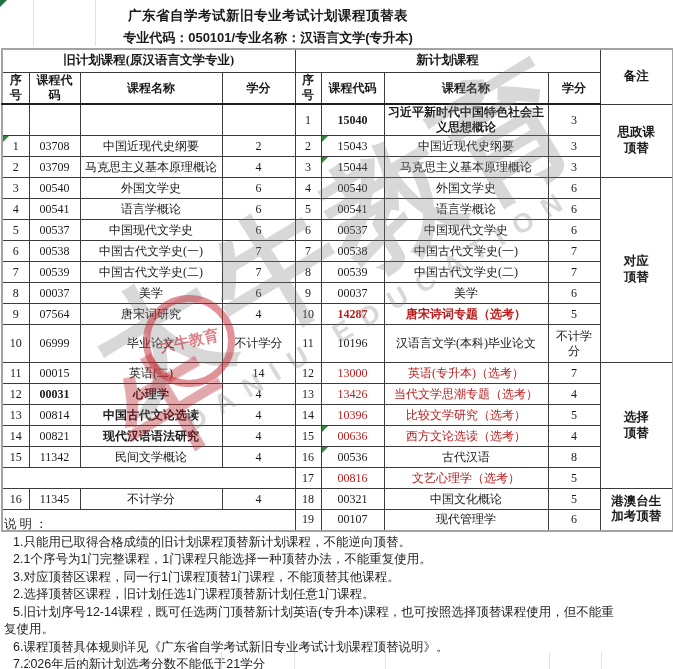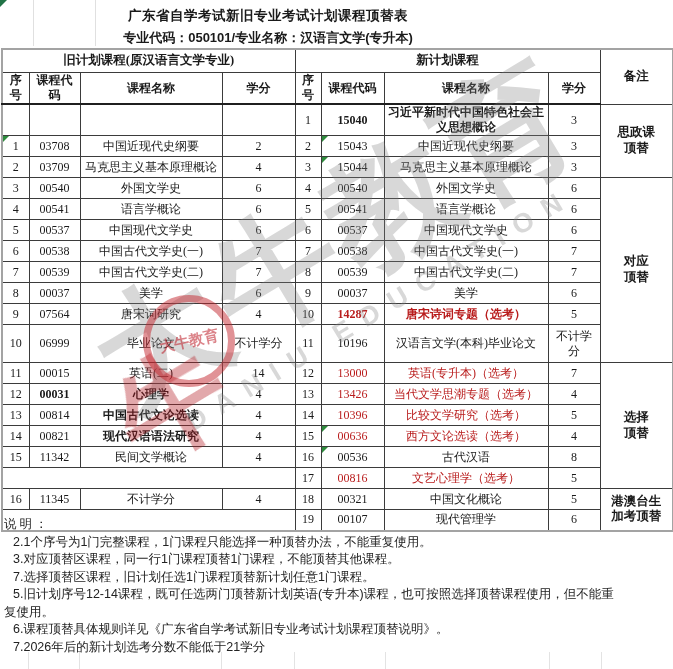--- a/index.html
+++ b/index.html
@@ -288,23 +288,24 @@
       <td>19</td>
       <td>00107</td>
       <td>现代管理学</td>
       <td class="credit">6</td>
     </tr>
   </tbody>
     </table>
 
   <div class="notes">
     <div class="label">说明：</div>
+    <div class="indent">1.只能用已取得合格成绩的旧计划课程顶替新计划课程，不能逆向顶替。</div>
     <div class="indent">2.1个序号为1门完整课程，1门课程只能选择一种顶替办法，不能重复使用。</div>
     <div class="indent">3.对应顶替区课程，同一行1门课程顶替1门课程，不能顶替其他课程。</div>
-    <div class="indent">7.选择顶替区课程，旧计划任选1门课程顶替新计划任意1门课程。</div>
+    <div class="indent">2.选择顶替区课程，旧计划任选1门课程顶替新计划任意1门课程。</div>
     <div class="indent">5.旧计划序号12-14课程，既可任选两门顶替新计划英语(专升本)课程，也可按照选择顶替课程使用，但不能重</div>
     <div>复使用。</div>
     <div class="indent">6.课程顶替具体规则详见《广东省自学考试新旧专业考试计划课程顶替说明》。</div>
     <div class="indent">7.2026年后的新计划选考分数不能低于21学分</div>
   </div>
 
   <div class="watermark">
     <div class="wm-rot">
       <div class="wm-cn">大牛教育</div>
       <div class="wm-en">DANIU EDUCATION</div>

